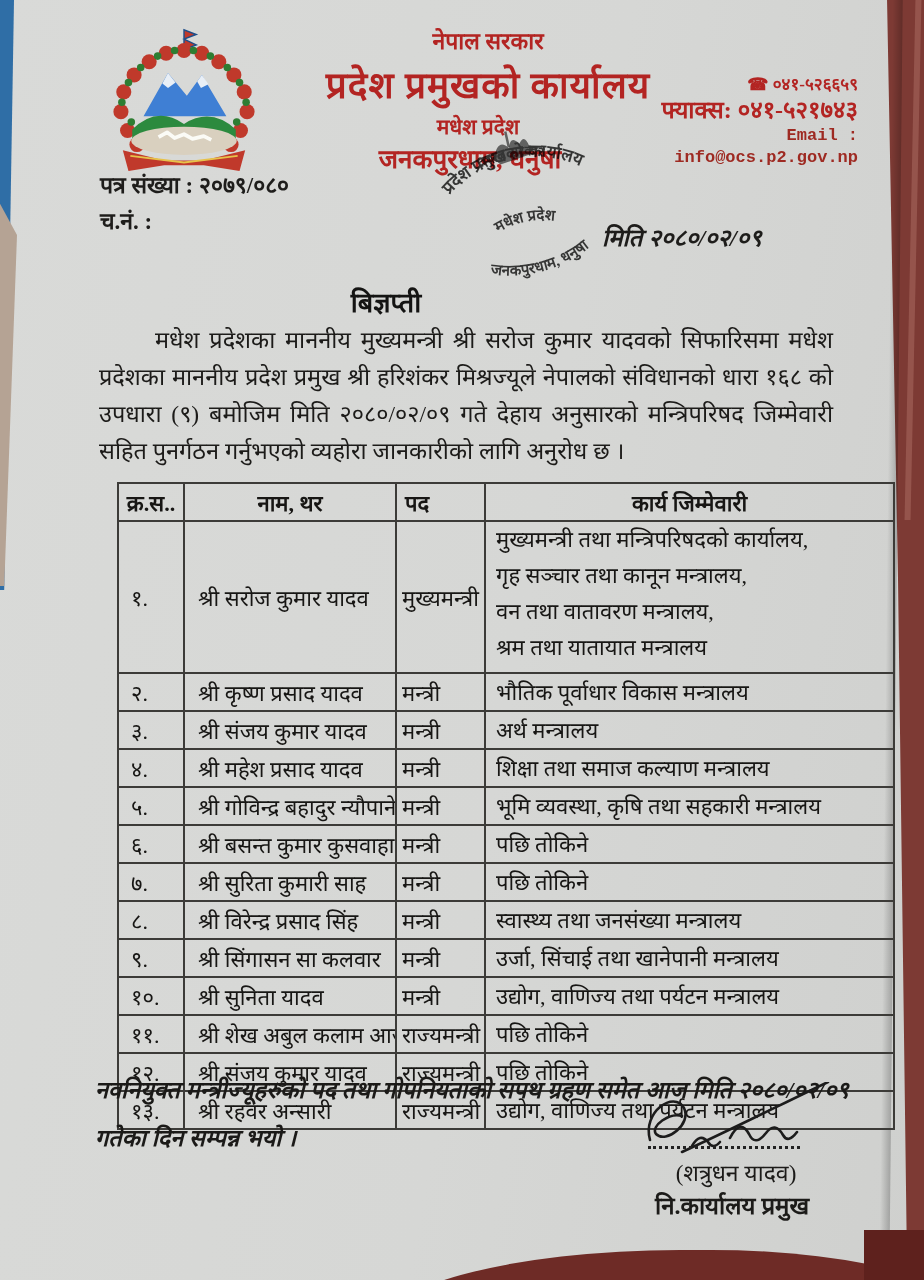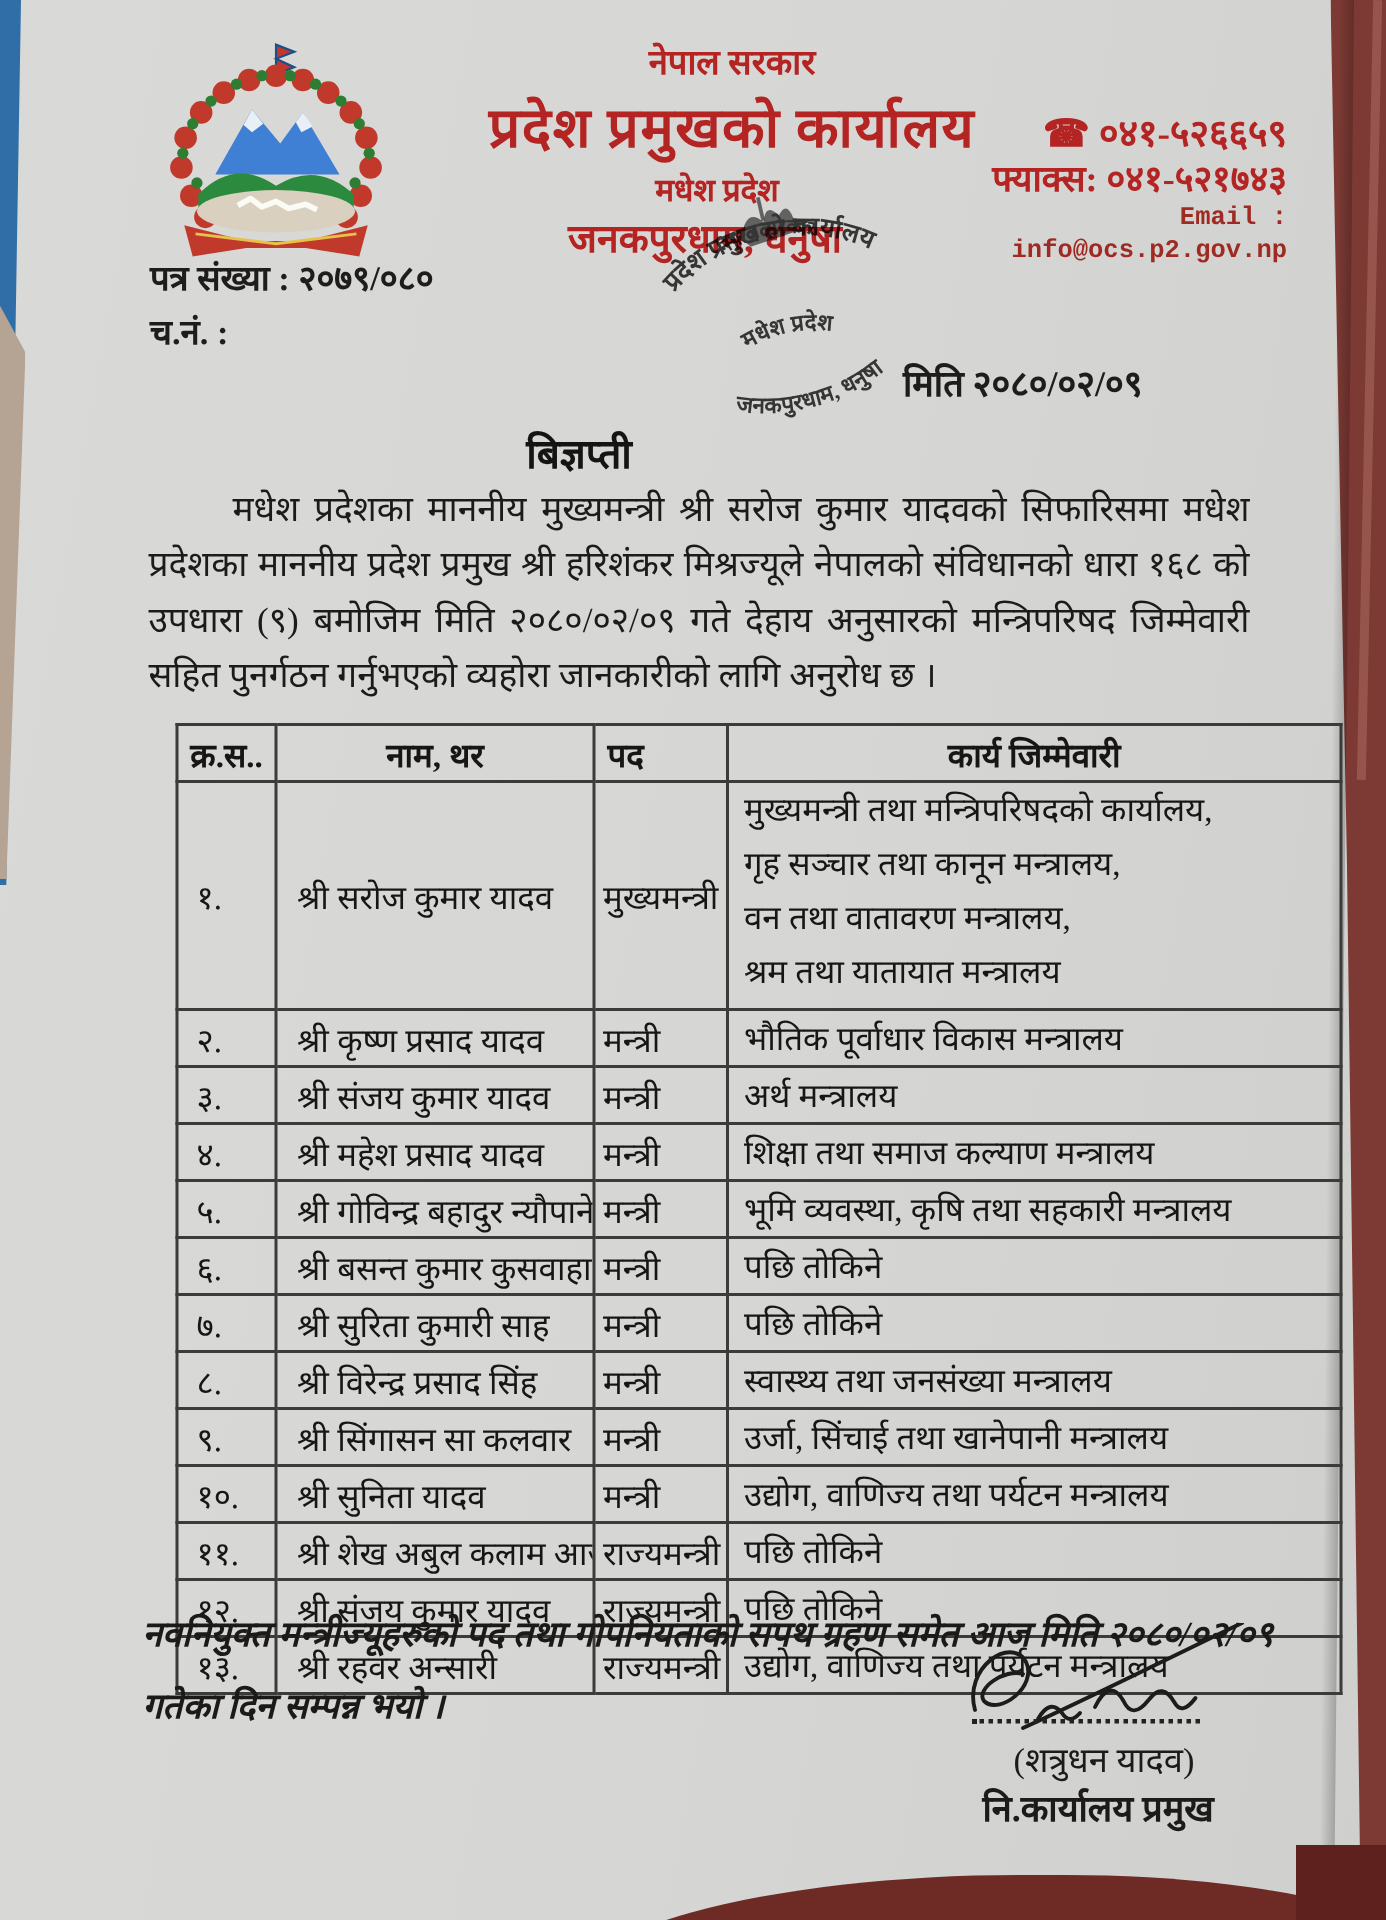--- a/index.html
+++ b/index.html
@@ -24,36 +24,36 @@
   .red{color:#b32422;}
   .abs{position:absolute;}
   .dev{font-family:"Liberation Serif","DejaVu Serif",serif;}
 
   
   #gov-line{left:248px;top:24px;width:480px;text-align:center;font-size:23px;font-weight:bold;}
   #office-title{left:208px;top:58px;width:560px;text-align:center;font-size:37px;font-weight:bold;letter-spacing:1px;}
   #province-line{left:248px;top:112px;width:460px;text-align:center;font-size:21px;font-weight:bold;}
   #place-line{left:240px;top:140px;width:460px;text-align:center;font-size:26px;font-weight:bold;}
   #contact{right:66px;top:74px;width:260px;text-align:right;line-height:1.25;}
-  #contact .phone{font-size:25px;font-weight:bold;}
+  #contact .phone{font-size:17px;font-weight:bold;}
   #contact .fax{font-size:24px;font-weight:bold;}
   #contact .email{font-size:17px;font-weight:bold;color:#9e2a22;font-family:Liberation Mono, monospace;}
 
   
   #emblem{left:98px;top:26px;width:172px;height:160px;}
 
   
   #stamp{left:404px;top:114px;width:232px;height:172px;transform:rotate(-13deg);opacity:.84;
          mix-blend-mode:multiply;}
   #stamp text{fill:#191919;font-weight:bold;}
 
   
   #letter-no{left:100px;top:168px;font-size:23px;font-weight:bold;color:#1e1d1b;}
   #serial-no{left:100px;top:204px;font-size:23px;font-weight:bold;color:#1e1d1b;}
-  #date-line{left:602px;top:238px;font-size:24px;font-weight:bold;color:#1e1d1b;}
+  #date-line{left:602px;top:220px;font-size:24px;font-weight:bold;color:#1e1d1b;font-style:italic;}
 
   #doc-title{left:0;top:283px;width:772px;text-align:center;font-size:27px;font-weight:bold;color:#141413;}
 
   #body-par{left:99px;top:322px;width:734px;font-size:23.5px;line-height:37px;color:#1c1b19;
             text-align:justify;text-indent:56px;font-weight:500;}
 
   
   #ministers-table{position:absolute;left:117px;top:482px;width:776px;border-collapse:collapse;
                    table-layout:fixed;color:#171614;}
   #ministers-table th,#ministers-table td{border:2px solid #3c3b38;font-size:22px;

